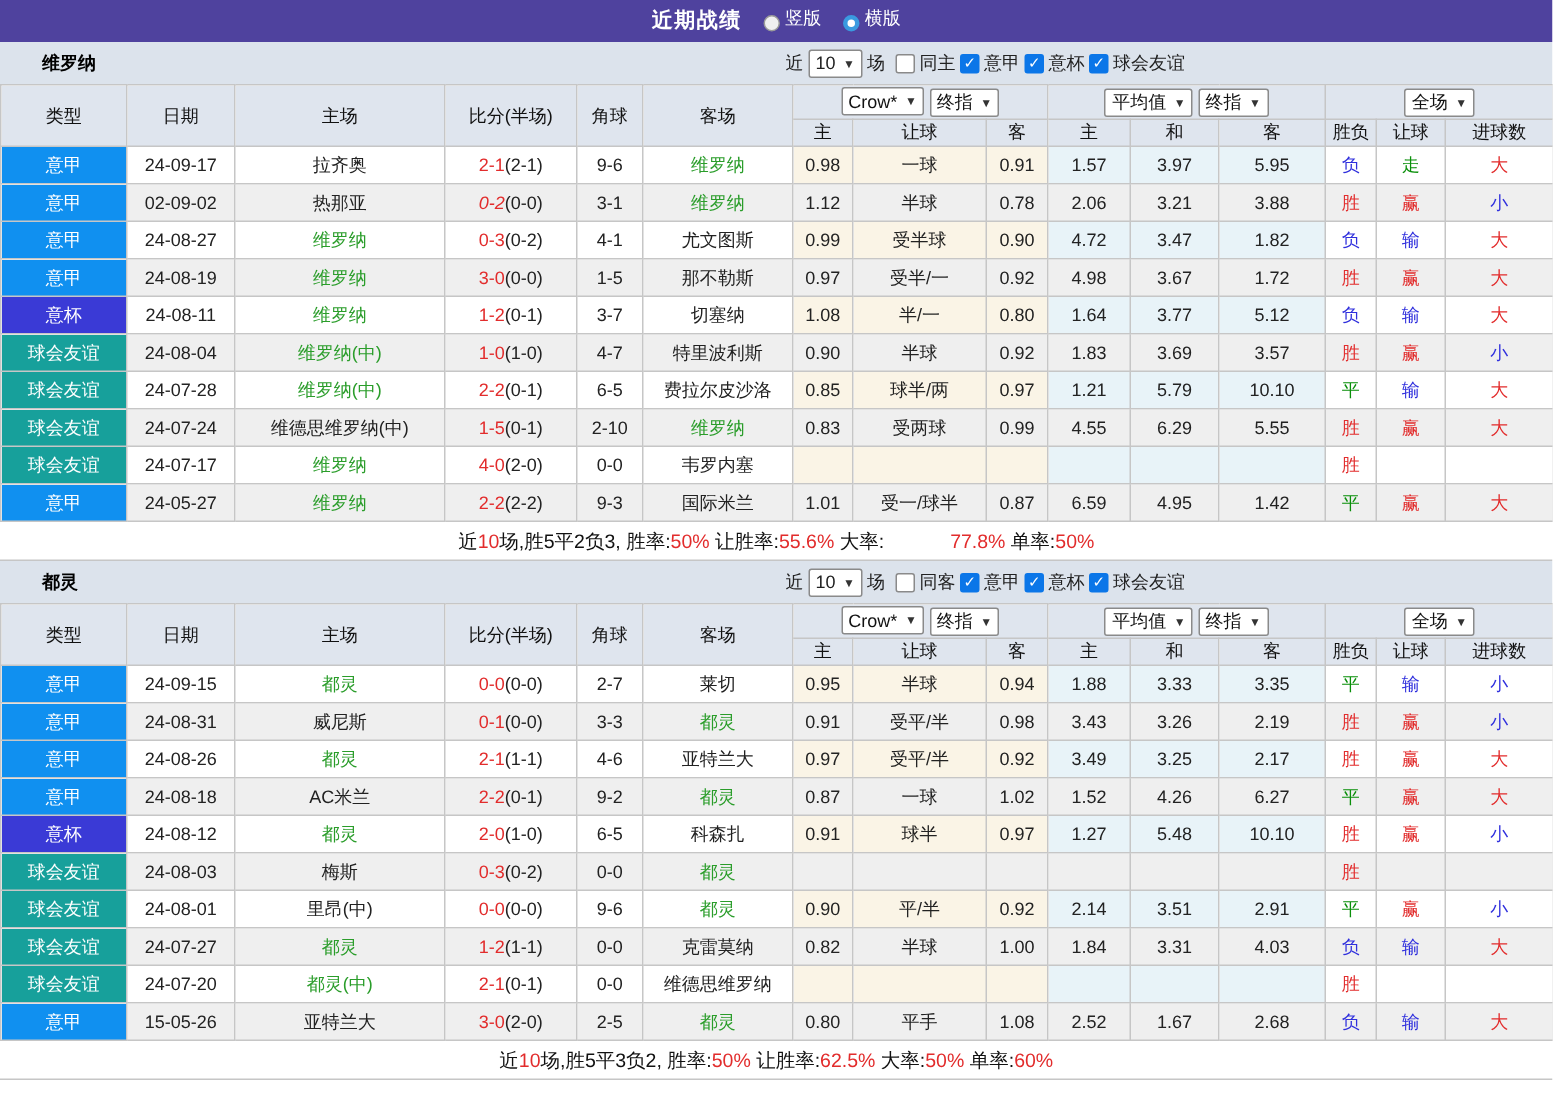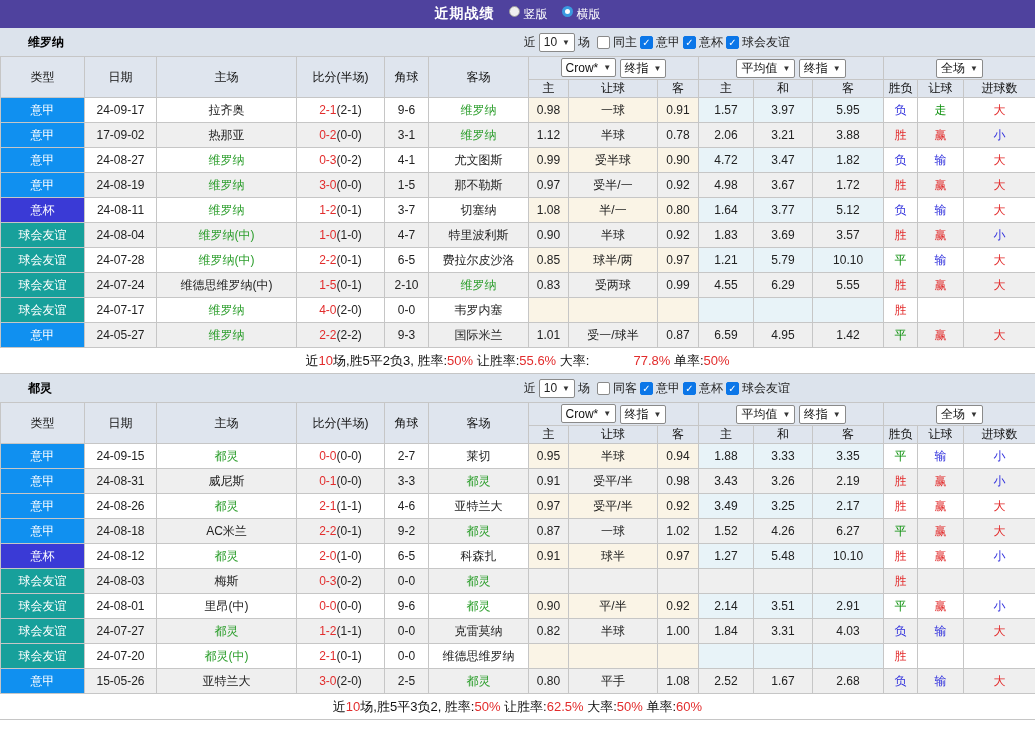--- a/index.html
+++ b/index.html
@@ -3,21 +3,21 @@
 <meta charset="utf-8">
 <style>
   * { box-sizing: border-box; }
   html,body { margin:0; padding:0; }
   body {
     width:1035px; height:737px; overflow:hidden; background:#fff;
     font-family:"Liberation Sans","DejaVu Sans",sans-serif; font-size:12px; color:#222;
   }
   .topbar { height:28px; background:#4f429e; display:flex; align-items:center; justify-content:center; }
   .topbar .title { color:#fff; font-weight:bold; font-size:14px; letter-spacing:1px; }
-  .mode { color:#fff; display:inline-flex; align-items:flex-start; gap:4px; margin-left:14px; cursor:pointer; }
+  .mode { color:#fff; display:inline-flex; align-items:flex-end; gap:4px; margin-left:14px; cursor:pointer; }
   .rd { width:11px; height:11px; border-radius:50%; display:inline-block; flex:0 0 auto; }
   .rd-off { background:#f0f0f0; border:1px solid #9a9a9a; }
   .rd-on  { background:#fff; border:3px solid #3a9ae0; }
 
   .secbar { height:28px; background:#dce3ec; display:flex; align-items:center; }
   .team { font-weight:bold; margin-left:28px; color:#000; font-size:12px; }
   .filter { margin-left:auto; margin-right:245px; display:flex; align-items:center; gap:3px; }
   .sel { background:#fff; border:1px solid #8a8a8a; border-radius:2px; padding:0 4px; height:19px;
          display:inline-flex; align-items:center; gap:5px; cursor:pointer; }
   .sel .car { font-size:8px; color:#333; }
@@ -142,23 +142,23 @@
             <td class="c-cream">0.91</td>
             <td class="c-blue">1.57</td>
             <td class="c-blue">3.97</td>
             <td class="c-blue">5.95</td>
             <td style="color: rgb(48, 48, 221);">负</td>
             <td style="color: rgb(10, 143, 10);">走</td>
             <td style="color: rgb(226, 44, 44);">大</td>
           </tr>
           <tr class="alt">
             <td class="type" style="background: rgb(16, 144, 240);">意甲</td>
-            <td>17-09-02</td>
+            <td>02-09-02</td>
             <td>热那亚</td>
-            <td><span style="color: rgb(226, 44, 44);">0-2</span><span style="color: rgb(34, 34, 34);">(0-0)</span></td>
+            <td><span style="color: rgb(226, 44, 44); font-style: italic;">0-2</span><span style="color: rgb(34, 34, 34);">(0-0)</span></td>
             <td>3-1</td>
             <td style="color: rgb(42, 157, 42);">维罗纳</td>
             <td class="c-cream">1.12</td>
             <td class="c-cream">半球</td>
             <td class="c-cream">0.78</td>
             <td class="c-blue">2.06</td>
             <td class="c-blue">3.21</td>
             <td class="c-blue">3.88</td>
             <td style="color: rgb(226, 44, 44);">胜</td>
             <td style="color: rgb(226, 44, 44);">赢</td>

